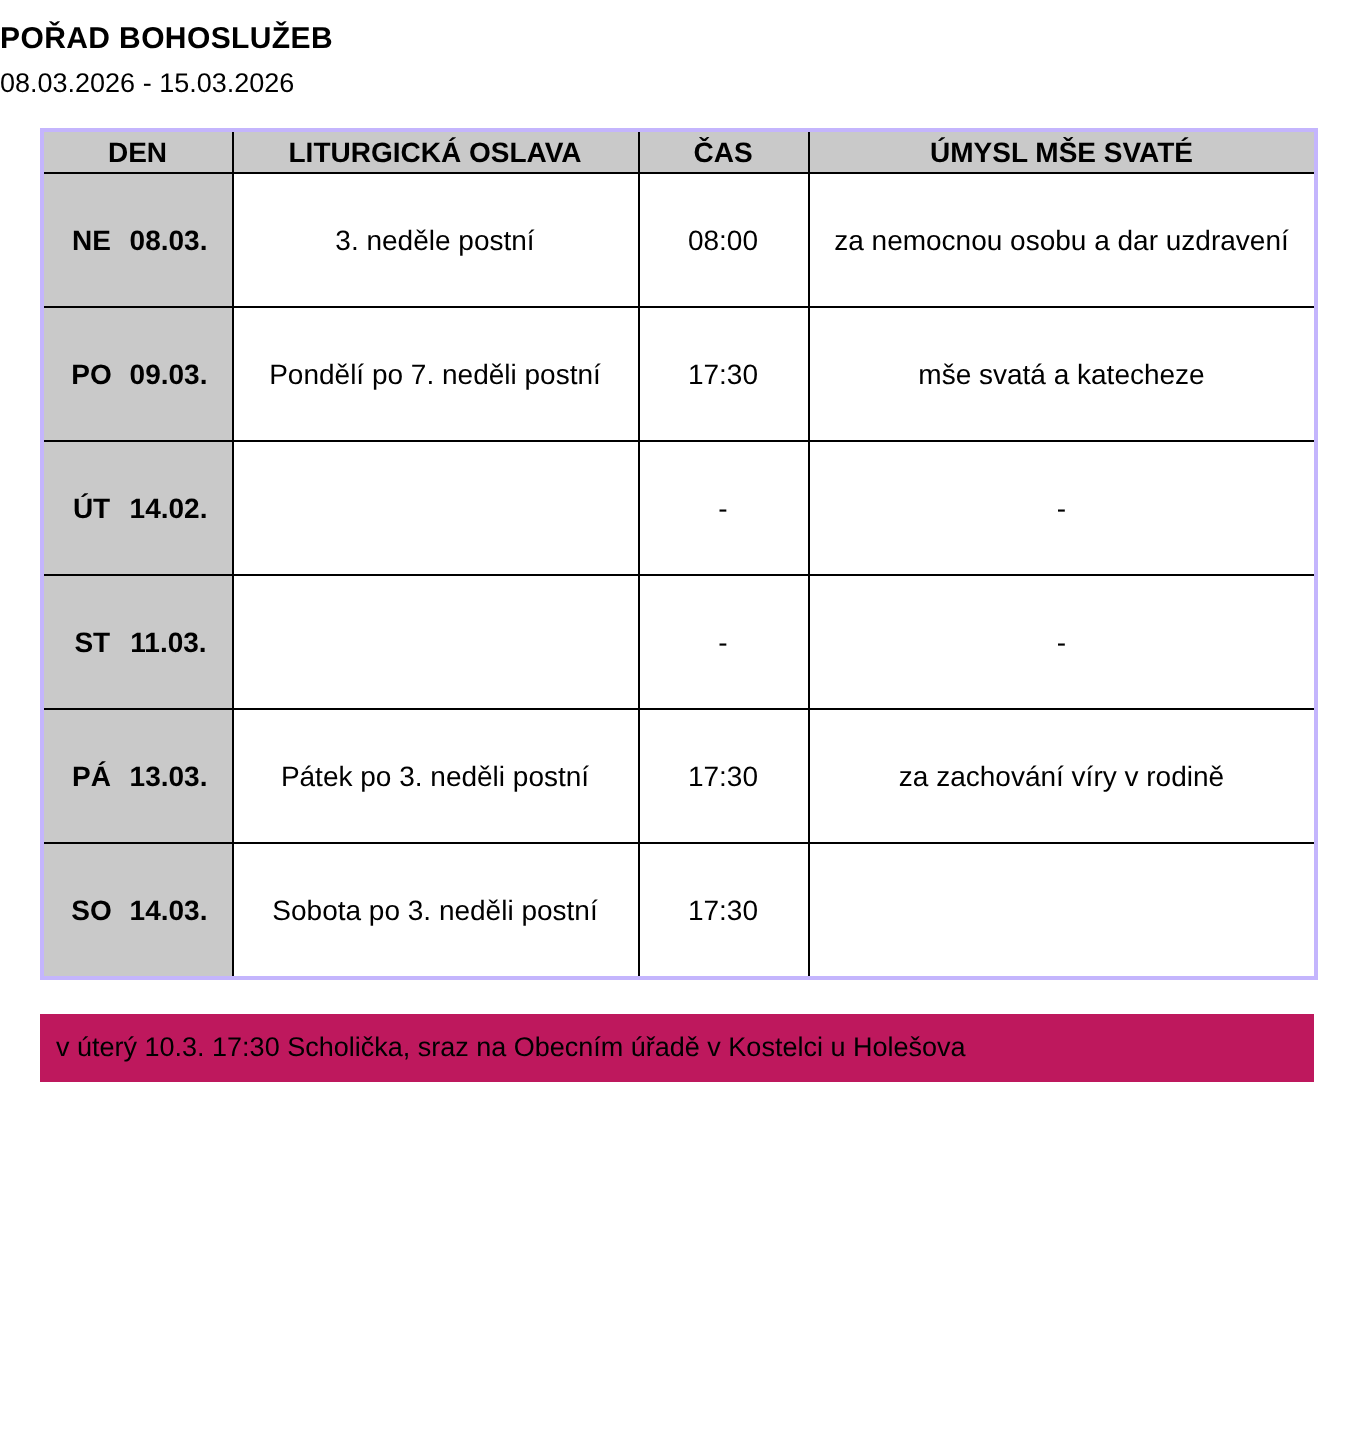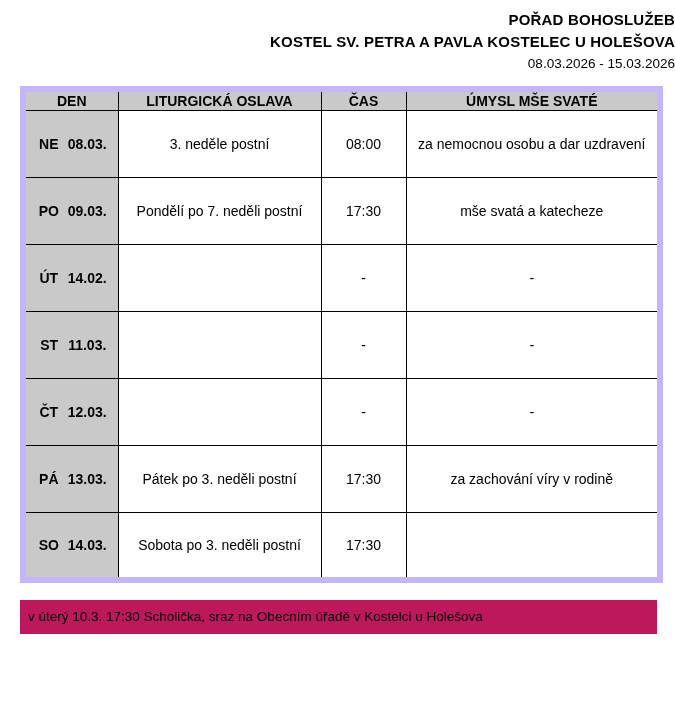--- a/index.html
+++ b/index.html
@@ -2,35 +2,35 @@
 <html><head>
 <meta charset="utf-8">
 <style>
   * { box-sizing: border-box; margin: 0; padding: 0; }
   html, body {
     width: 675px;
     background: #ffffff;
     color: #000000;
     font-family: "Liberation Sans", sans-serif;
   }
-  .doc-header { text-align: right; padding-top: 9px; }
+  .doc-header { text-align: left; padding-top: 9px; }
   .doc-title, .doc-subtitle {
     font-size: 15px;
     font-weight: bold;
     line-height: 1.45;
     letter-spacing: 0.2px;
   }
   .doc-daterange { font-size: 13.5px; margin-top: 3px; }
 
   table.schedule {
     border-collapse: collapse;
     table-layout: fixed;
     width: 637px;
     margin: 15px 30px 0 20px;
-    border: 6px solid #c4b5fd;
+    border: 2px solid #c4b5fd;
   }
   col.c-den { width: 95px; }
   col.c-oslava { width: 203px; }
   col.c-cas { width: 85px; }
   col.c-umysl { width: 254px; }
 
   .schedule th, .schedule td {
     border: 1px solid #000000;
     font-size: 14px;
   }
@@ -64,21 +64,20 @@
     font-size: 13.5px;
     padding: 9px 8px 9px 8px;
     line-height: 1.2;
   }
 </style>
 </head>
 <body>
 
 <div class="doc-header">
   <div class="doc-title">POŘAD BOHOSLUŽEB</div>
-  <div class="doc-subtitle">KOSTEL SV. PETRA A PAVLA KOSTELEC U HOLEŠOVA</div>
   <div class="doc-daterange">08.03.2026 - 15.03.2026</div>
 </div>
 
 <table class="schedule">
   <colgroup>
     <col class="c-den">
       <col class="c-oslava">
       <col class="c-cas">
       <col class="c-umysl">
   </colgroup>
@@ -109,26 +108,20 @@
       <td>-</td>
       <td>-</td>
     </tr>
     <tr>
       <td class="day-cell"><span class="day-abbrev">ST</span><span class="day-date">11.03.</span></td>
       <td></td>
       <td>-</td>
       <td>-</td>
     </tr>
     <tr>
-      <td class="day-cell"><span class="day-abbrev">ČT</span><span class="day-date">12.03.</span></td>
-      <td></td>
-      <td>-</td>
-      <td>-</td>
-    </tr>
-    <tr>
       <td class="day-cell"><span class="day-abbrev">PÁ</span><span class="day-date">13.03.</span></td>
       <td>Pátek po 3. neděli postní</td>
       <td>17:30</td>
       <td>za zachování víry v rodině</td>
     </tr>
     <tr>
       <td class="day-cell"><span class="day-abbrev">SO</span><span class="day-date">14.03.</span></td>
       <td>Sobota po 3. neděli postní</td>
       <td>17:30</td>
       <td></td>

